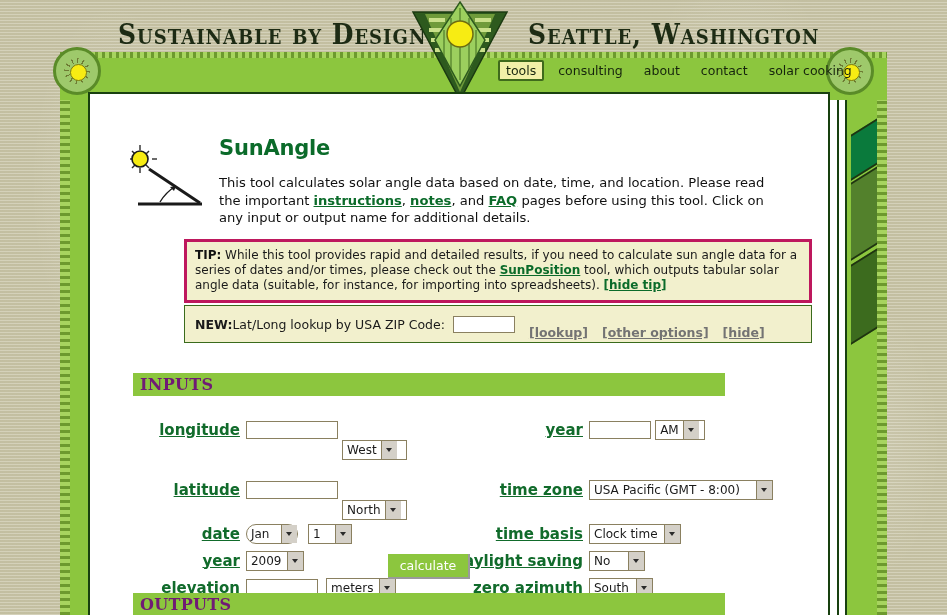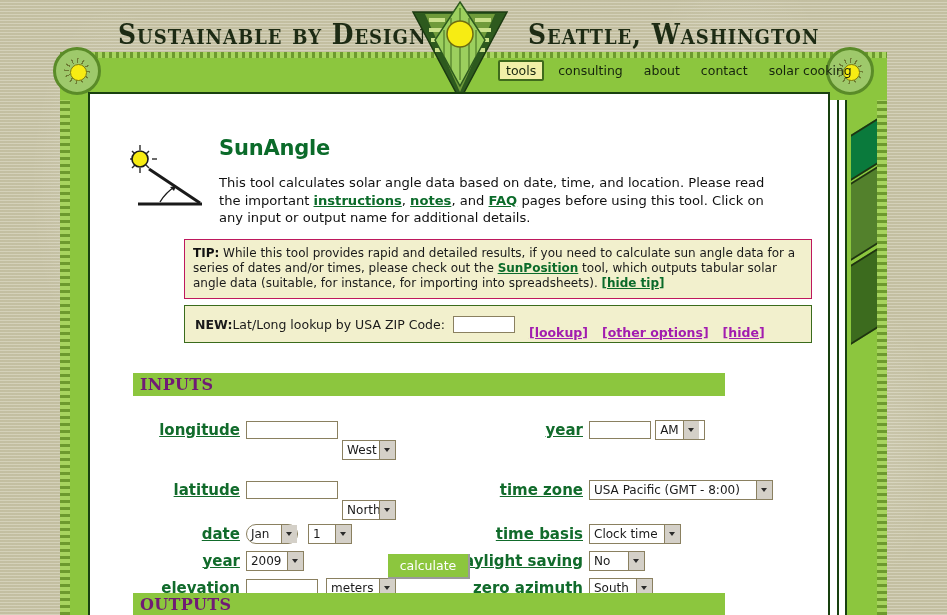--- a/index.html
+++ b/index.html
@@ -263,21 +263,21 @@
     text-decoration: underline;
   }
 
   
   #tip-box {
     position: absolute;
     left: 96px;
     top: 147px;
     width: 628px;
     background: #f2f0cd;
-    border: 1px solid #be185d;
+    border: 3px solid #be185d;
     padding: 6px 8px 7px 8px;
     font-size: 12px;
     line-height: 15px;
     box-sizing: border-box;
   }
   #tip-box b { color: #111; }
   #tip-box a {
     color: #0b6b2a;
     font-weight: bold;
     text-decoration: underline;
@@ -292,21 +292,21 @@
     height: 38px;
     background: #f2f0cd;
     border: 1px solid #3a6b1c;
     box-sizing: border-box;
     display: flex;
     align-items: center;
     padding-left: 10px;
     font-size: 12.5px;
   }
   #zip-box a {
-    color: #a21caf;
+    color: #737373;
     font-weight: bold;
     text-decoration: underline;
     margin-left: 14px;
     margin-top: 16px;
   }
   #zip-input {
     width: 62px;
     height: 17px;
     margin-left: 8px;
     border: 1px solid #8a8060;
@@ -401,21 +401,21 @@
     position: relative;
   }
   .sel .sel-arrow::after {
     content: "";
     position: absolute;
     left: 4px; top: 7px;
     border-left: 3.5px solid transparent;
     border-right: 3.5px solid transparent;
     border-top: 4px solid #2b2b2b;
   }
-  .sel-dir   { width: 54px; margin-top: 40px; }
+  .sel-dir   { width: 65px; margin-top: 40px; }
   .sel-mon   { width: 52px; border-radius: 10px; }
   .sel-day   { width: 44px; }
   .sel-year  { width: 58px; }
   .sel-unit  { width: 70px; }
   .sel-ampm  { width: 50px; }
   .sel-tz    { width: 184px; }
   .sel-basis { width: 92px; }
   .sel-dst   { width: 56px; }
   .sel-az    { width: 64px; }
 

